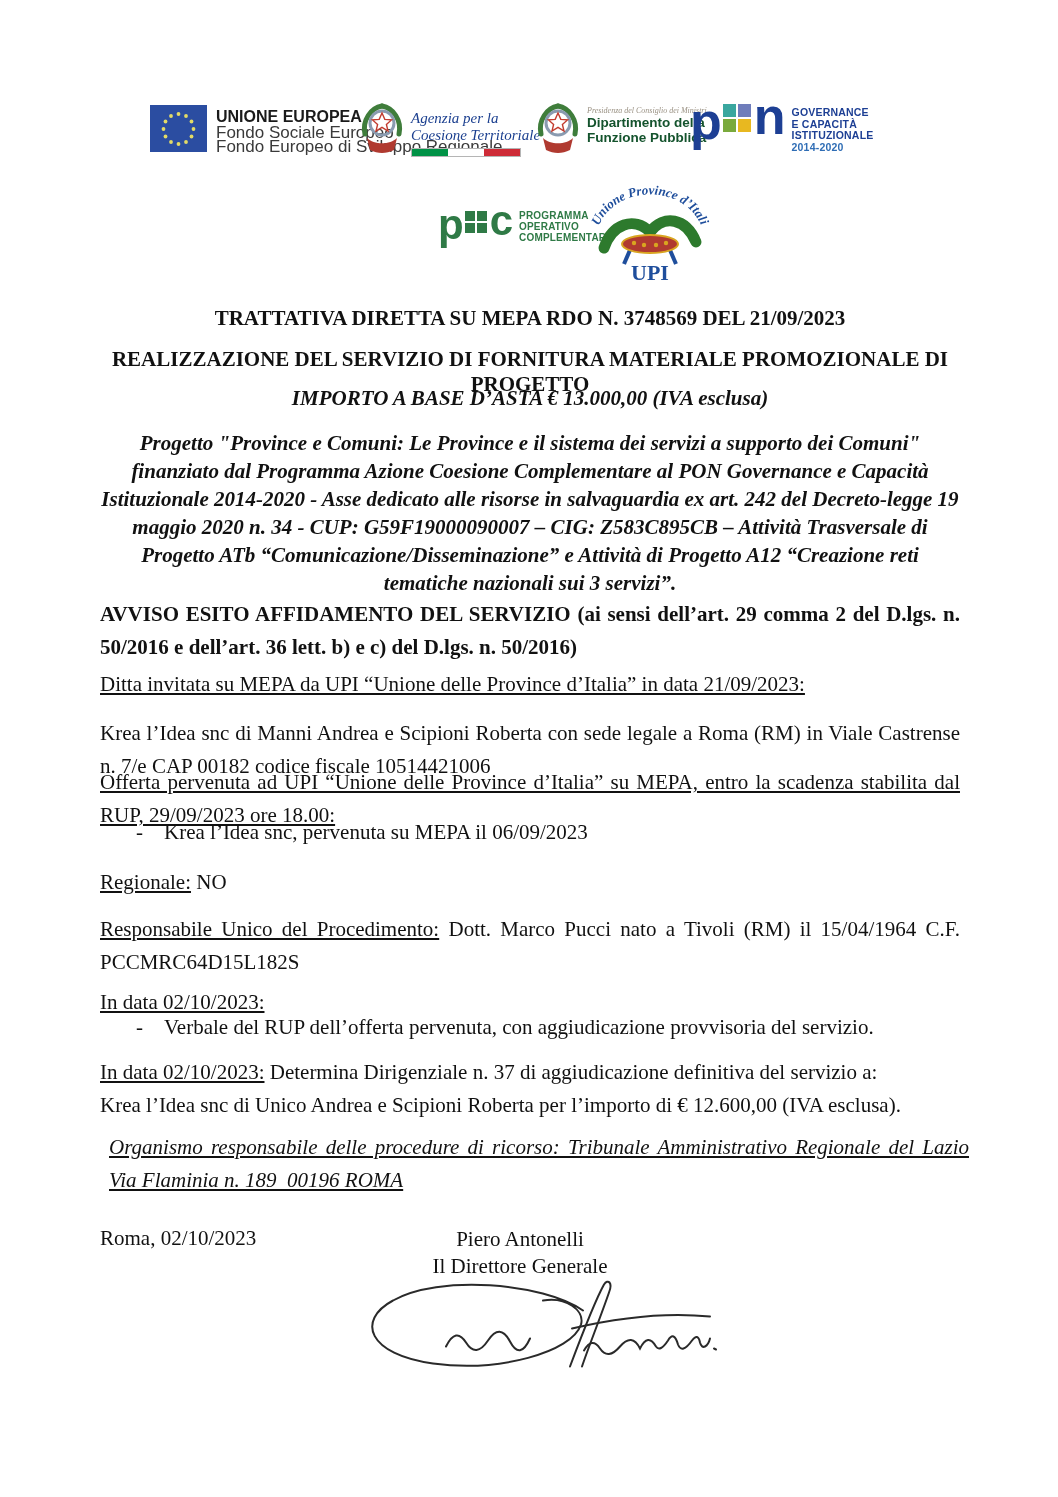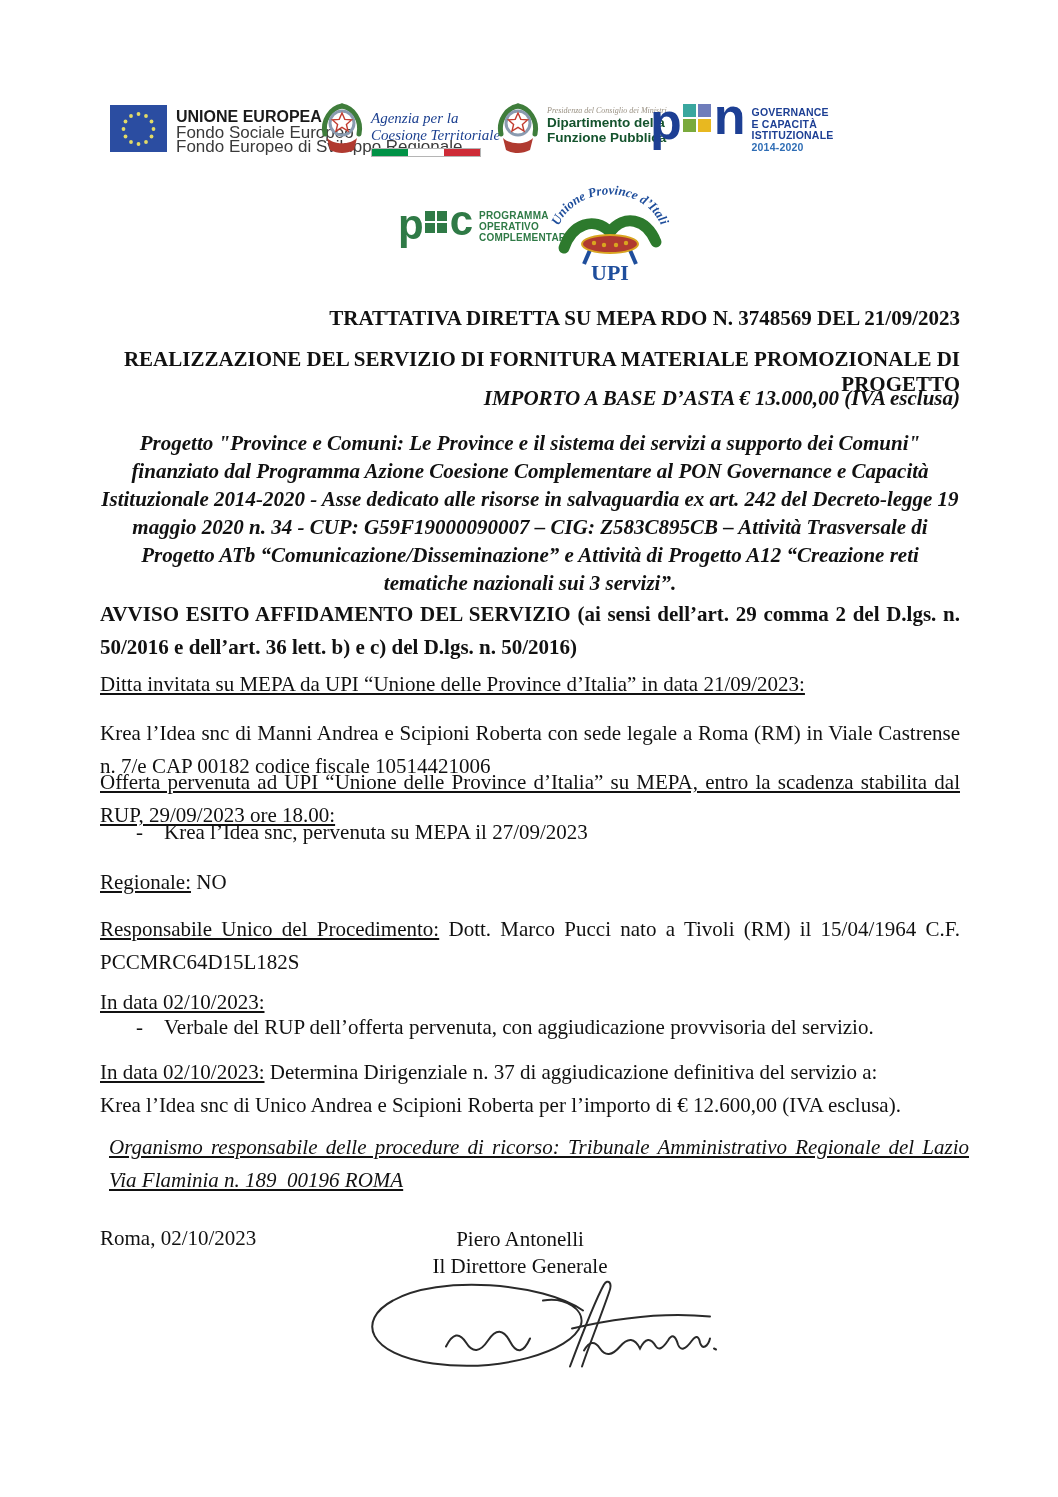--- a/index.html
+++ b/index.html
@@ -12,25 +12,25 @@
     margin:0 auto;
     overflow:hidden;
   }
   
   .para{position:absolute;left:100px;width:860px;font-size:21px;line-height:33px;}
   .just{text-align:justify;}
   .ctr{text-align:center;}
   .b{font-weight:bold;}
   .i{font-style:italic;}
   .u{text-decoration:underline;}
-  .title{position:absolute;left:100px;width:860px;text-align:right;font-weight:bold;font-size:21px;}
+  .title{position:absolute;left:100px;width:860px;text-align:center;font-weight:bold;font-size:21px;}
   .bullet{display:flex;}
   .bullet .dash{margin-left:36px;width:28px;flex:none;}
   
-  .logo{position:absolute;display:flex;align-items:flex-start;font-family:"Liberation Sans",sans-serif;}
+  .logo{position:absolute;display:flex;align-items:flex-start;font-family:"Liberation Sans",sans-serif;margin-left:40px;}
   .eu-text{margin-left:9px;padding-top:2px;}
   .eu-title{font-size:16px;font-weight:bold;color:#1a1a1a;line-height:19px;}
   .eu-line{font-size:17px;color:#3a3a3a;line-height:14px;}
   .agz-col{margin-left:6px;padding-top:8px;}
   .agz-script{font-family:"Liberation Serif",serif;font-style:italic;font-size:15px;line-height:17px;color:#1b3f8f;}
   .tricolor{display:flex;width:108px;height:7px;margin-top:4px;border:1px solid #b5b5b5;}
   .tricolor div{flex:1;}
   .dip-col{margin-left:6px;padding-top:4px;}
   .dip-script{font-family:"Liberation Serif",serif;font-style:italic;font-size:8px;color:#9a9183;line-height:9px;}
   .dip-line{font-size:13.5px;font-weight:bold;color:#14532d;line-height:15px;}
@@ -188,21 +188,21 @@
   <div class="para" style="top:668px;">
     <span class="u">Ditta invitata su MEPA da UPI “Unione delle Province d’Italia” in data 21/09/2023:</span>
   </div>
   <div class="para just" style="top:717px;">Krea l’Idea snc di Manni Andrea e Scipioni Roberta con sede legale a Roma (RM) in Viale Castrense n. 7/e CAP 00182 codice fiscale 10514421006</div>
 
   <div class="para just" style="top:766px;">
     <span class="u">Offerta pervenuta ad UPI “Unione delle Province d’Italia” su MEPA, entro la scadenza stabilita dal RUP, 29/09/2023 ore 18.00:</span>
   </div>
   <div class="para bullet" style="top:816px;">
     <span class="dash">-</span>
-    <span>Krea l’Idea snc, pervenuta su MEPA il 27/09/2023</span>
+    <span>Krea l’Idea snc, pervenuta su MEPA il 06/09/2023</span>
   </div>
 
   <div class="para" style="top:866px;">
     <span class="u">Regionale:</span>
     <span>NO</span>
   </div>
 
   <div class="para just" style="top:913px;">
     <span class="u">Responsabile Unico del Procedimento:</span>
     <span>Dott. Marco Pucci nato a Tivoli (RM) il 15/04/1964 C.F. PCCMRC64D15L182S</span>

